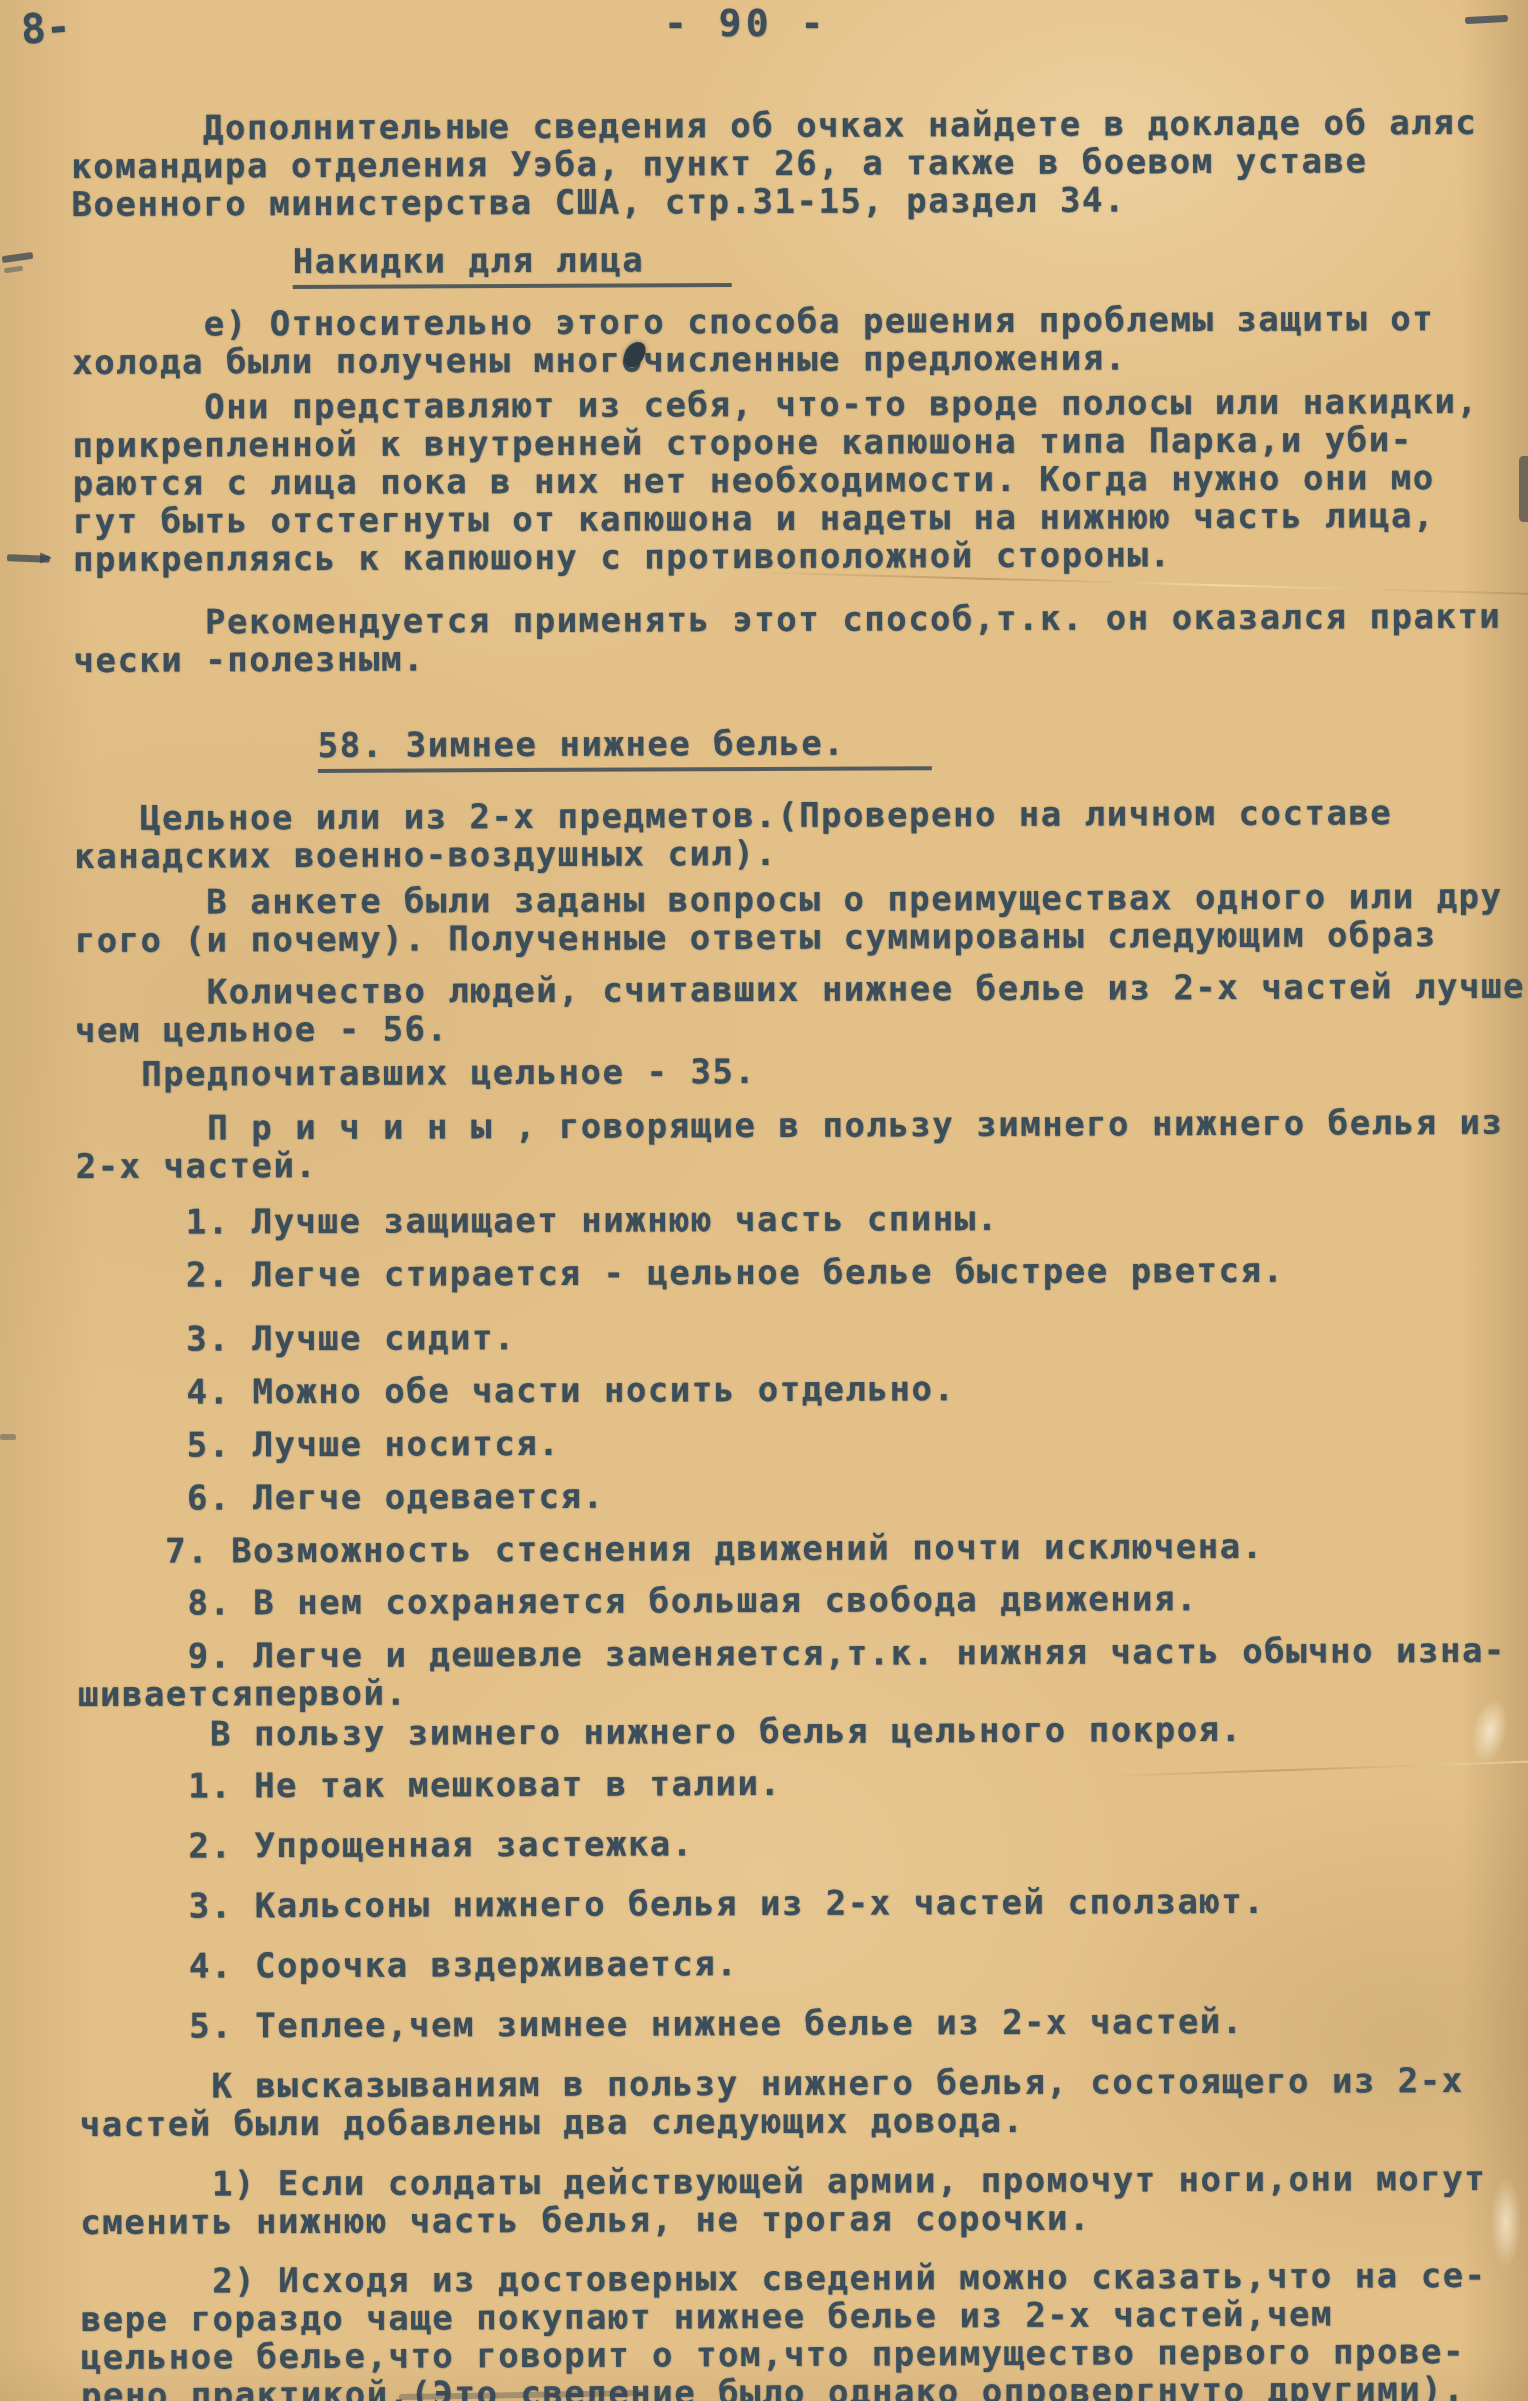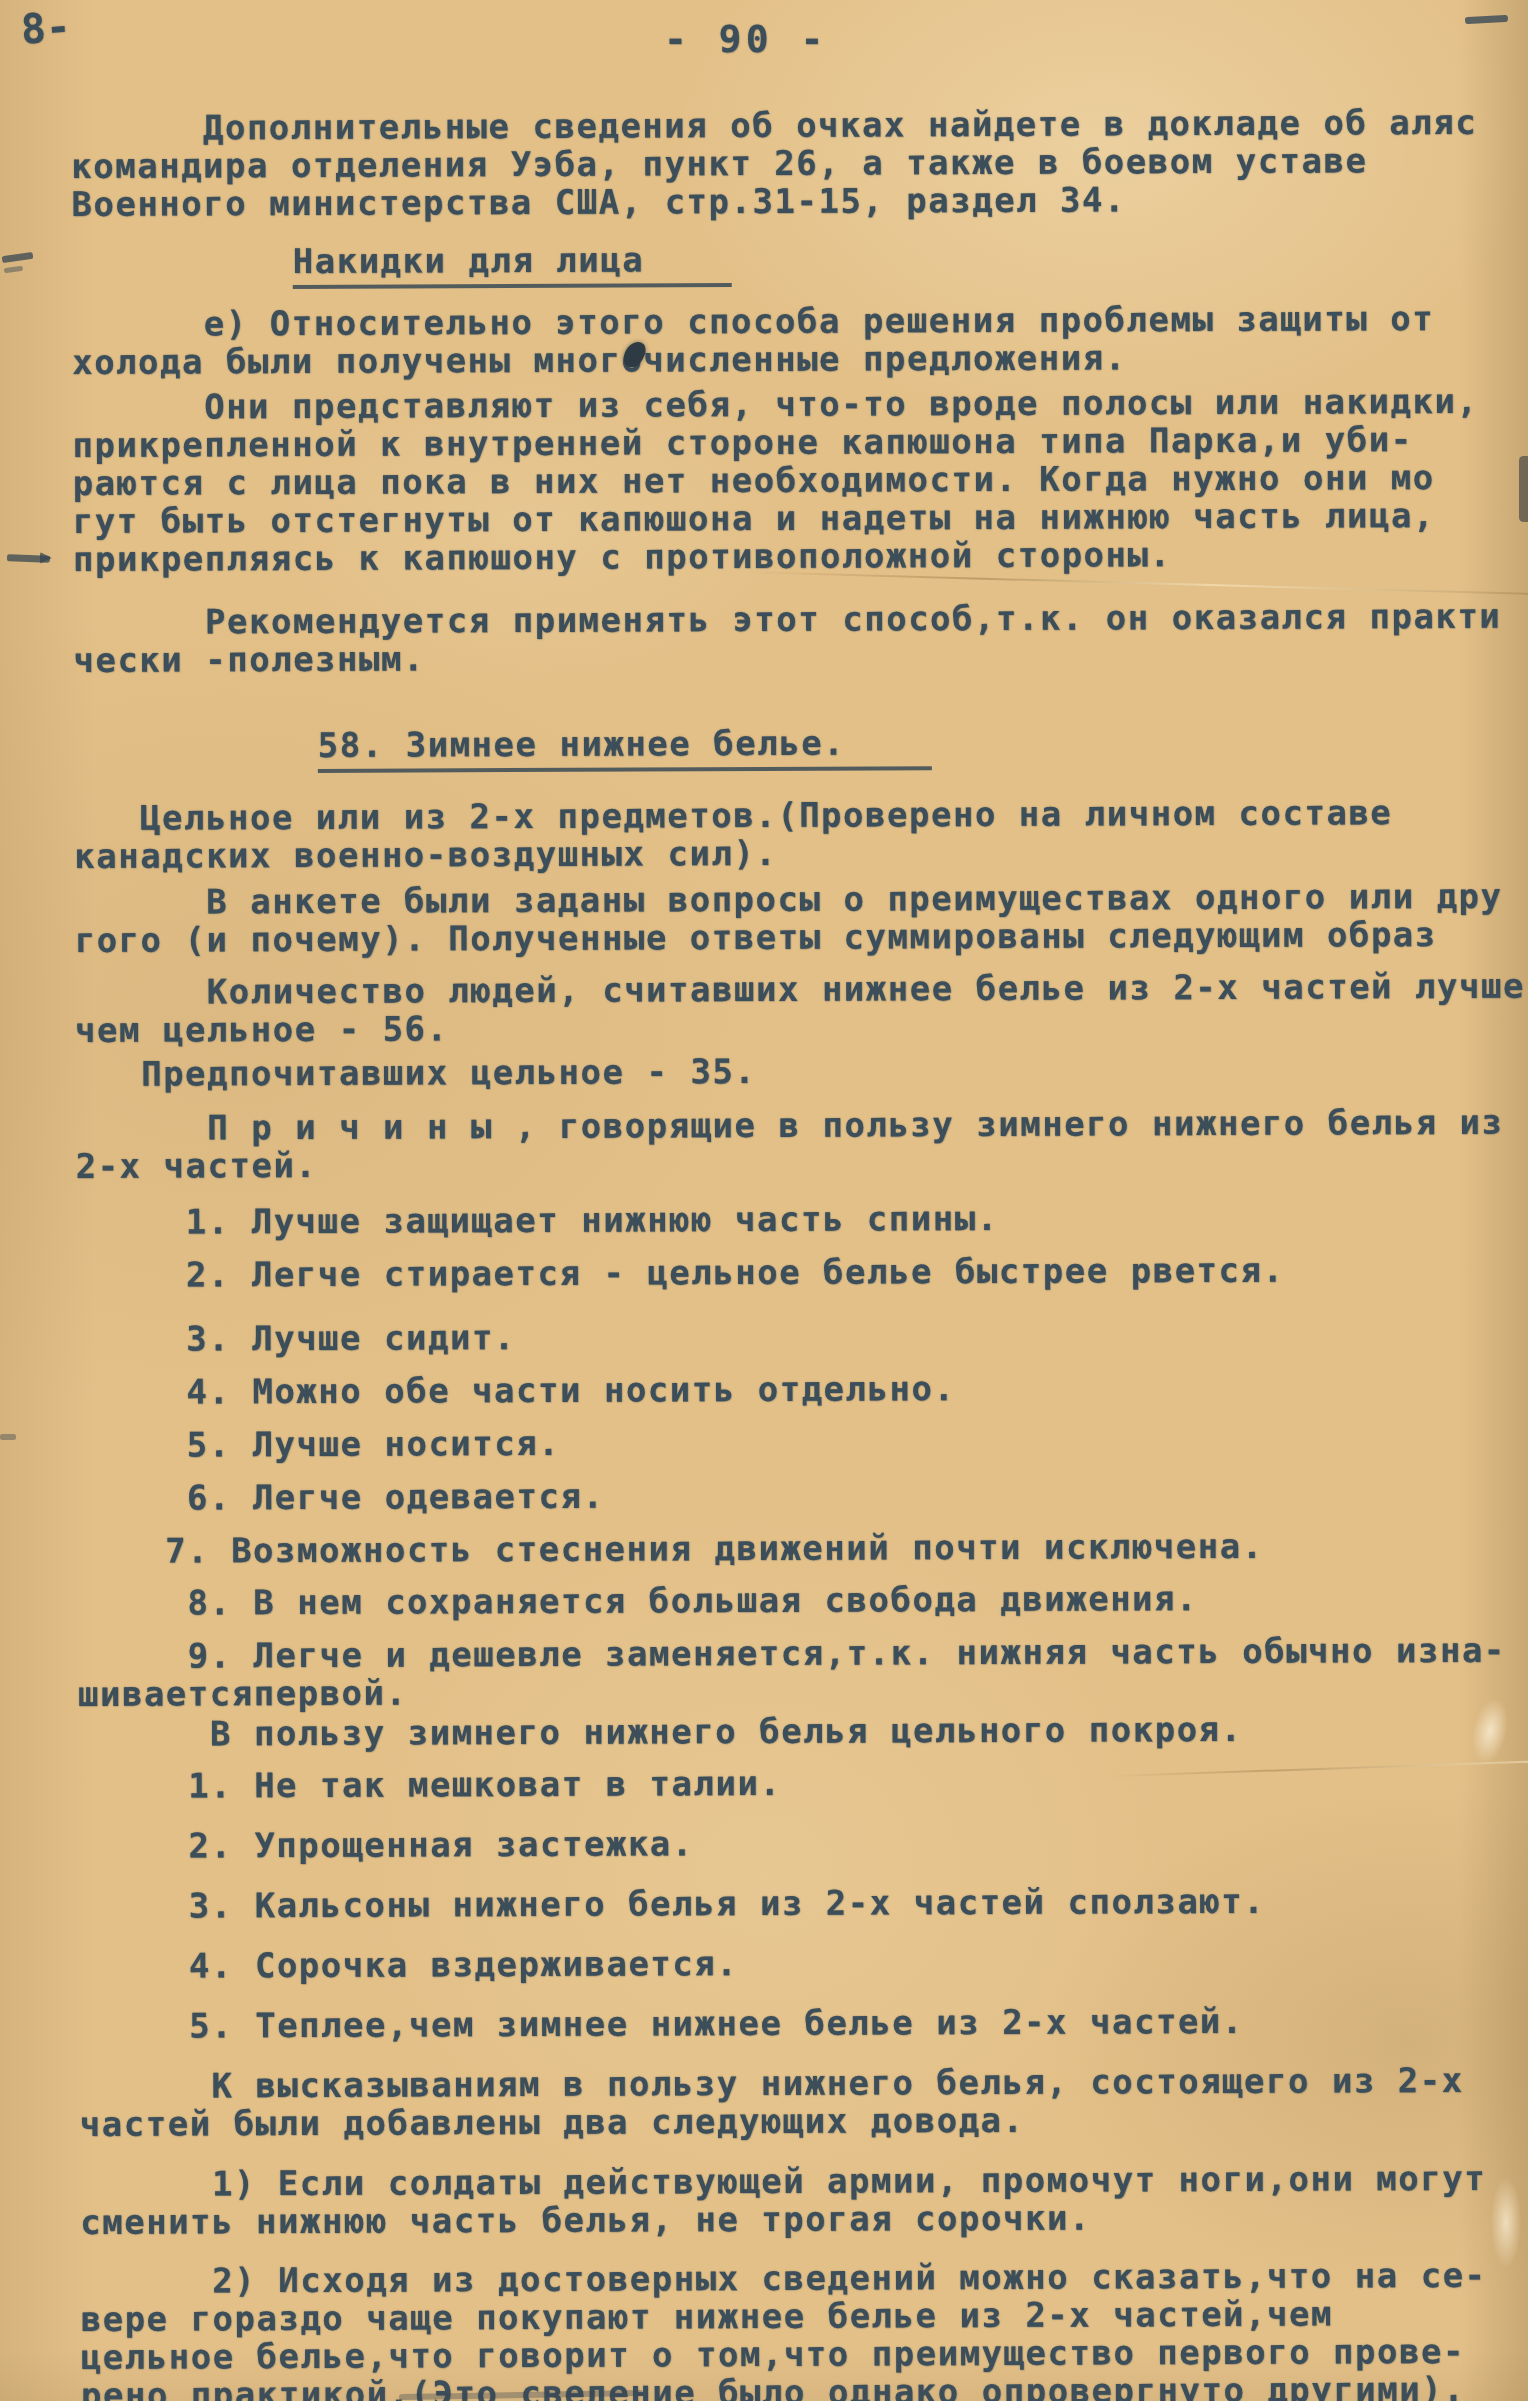--- a/index.html
+++ b/index.html
@@ -56,21 +56,21 @@
   .b-transition{margin-bottom:14.8px;}
   .lib{margin-bottom:22px;}
   .b-add{margin-top:7.4px;margin-bottom:22px;}
   .b-arg1{margin-bottom:20.7px;}
   
   .hw-note{
     position:absolute;left:20.7px;top:4.4px;font-size:41px;letter-spacing:0;
     transform:rotate(-4deg);
   }
   .pageno{
-    position:absolute;left:664px;top:17px;font-size:38px;letter-spacing:4.4px;
+    position:absolute;left:664px;top:1px;font-size:38px;letter-spacing:4.4px;
   }
   .topdash{
     position:absolute;right:20.7px;top:16px;width:43px;height:7.4px;
     background:rgba(58,74,86,.8);border-radius:3px;transform:rotate(-3deg);
   }
   
   .mark{position:absolute;background:rgba(55,70,82,.75);border-radius:2.2px;}
   .m1{left:1.5px;top:254px;width:31px;height:6.6px;transform:rotate(-8deg);}
   .m1b{left:4.4px;top:267px;width:19px;height:5.2px;transform:rotate(-8deg);opacity:.6;}
   .m2{left:7.4px;top:555px;width:43px;height:6.6px;transform:rotate(2deg);}

